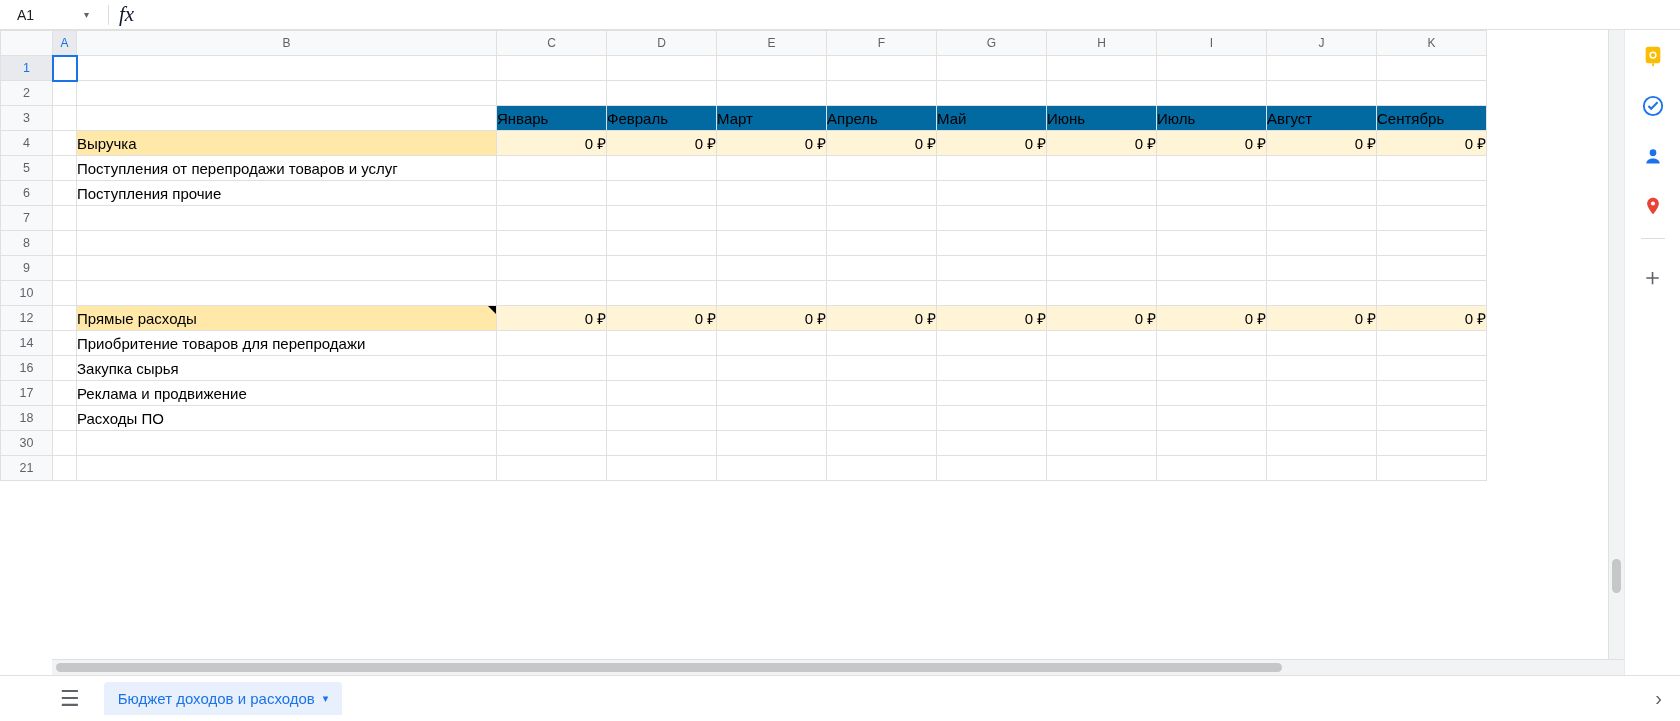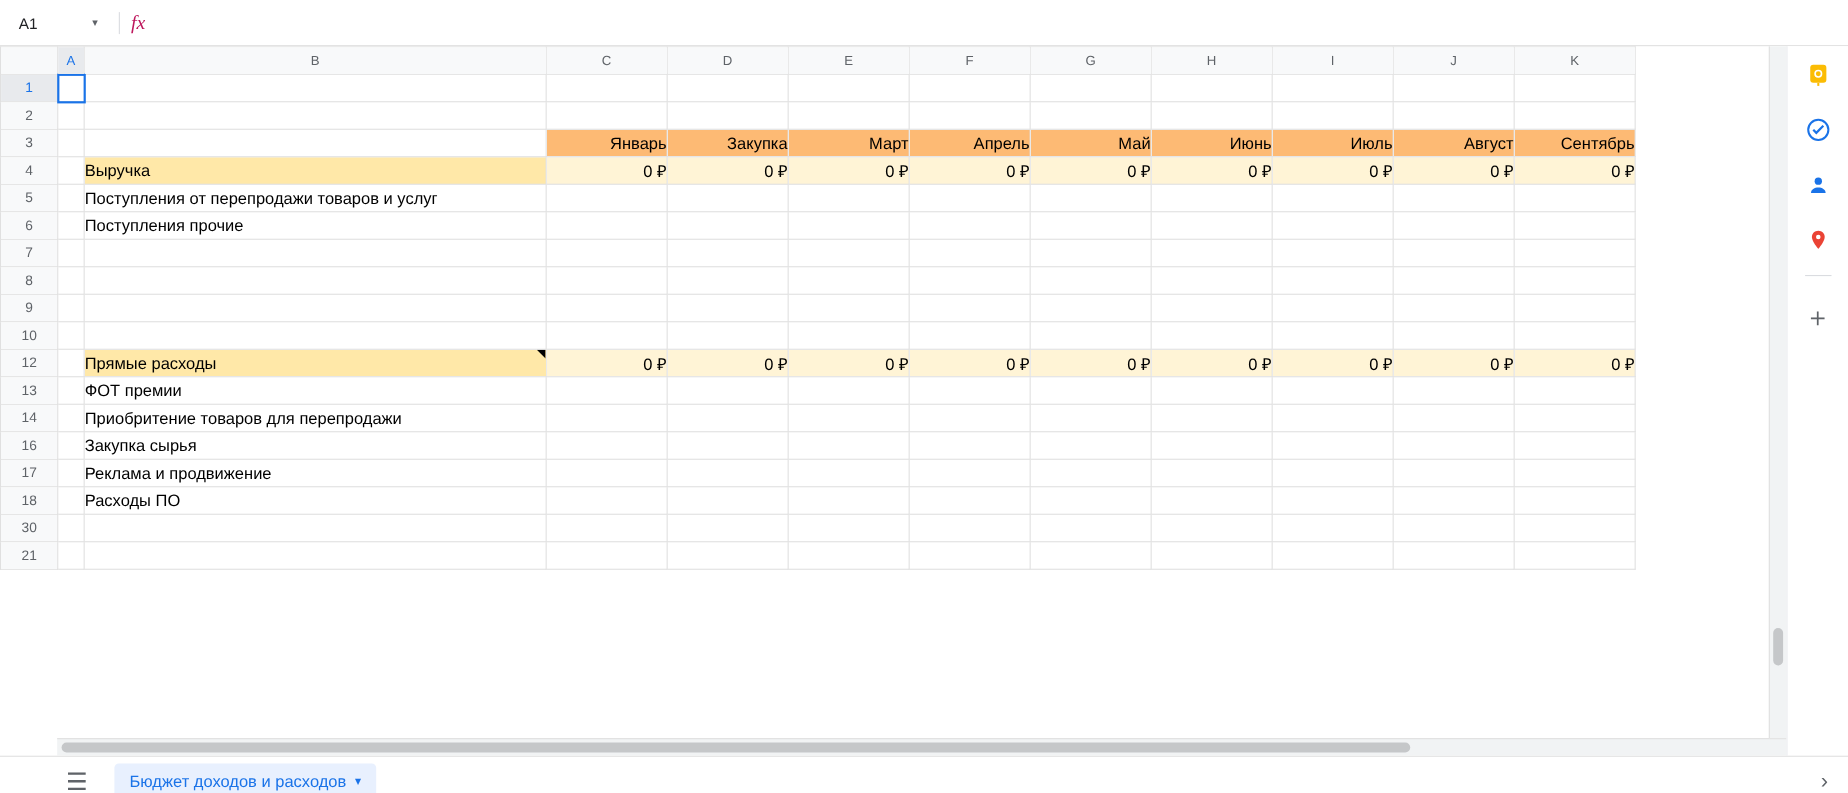--- a/index.html
+++ b/index.html
@@ -9,21 +9,21 @@
   background: #fff;
   color: #202124;
   overflow: hidden;
   width: 1680px;
   height: 721px;
   position: relative;
 }
 
 
 .namebox-bar {
-  height: 42px;
+  height: 30px;
   display: flex;
   align-items: center;
   border-bottom: 1px solid #e0e0e0;
   padding-left: 8px;
   background: #fff;
 }
 .name-box {
   width: 90px;
   height: 24px;
   border: 1px solid transparent;
@@ -41,22 +41,22 @@
 }
 .name-box-divider {
   width: 1px;
   height: 20px;
   background: #dadce0;
   margin: 0 10px;
 }
 .fx-label {
   font-style: italic;
   font-family: Georgia, serif;
-  color: #be185d;
-  font-size: 18px;
+  color: #0f172a;
+  font-size: 21px;
   padding-right: 8px;
 }
 .fx-input {
   border: none;
   outline: none;
   font-size: 14px;
   color: #202124;
   width: 400px;
   background: transparent;
 }
@@ -164,22 +164,22 @@
   z-index: 1;
 }
 
 
 .col-A { width: 24px; min-width: 24px; }
 .col-B { width: 420px; min-width: 420px; }
 .col-month { width: 110px; min-width: 110px; }
 
 
 .pink-hdr {
-  background: #fdba74;
-  text-align: right;
+  background: #0369a1;
+  text-align: left;
   font-size: 16px;
   color: #000;
 }
 .yellow-row {
   background: #ffe8a8;
   font-weight: bold;
   font-size: 16px;
 }
 .yellow-row.num, .yellow-num {
   background: #fff4d6;
@@ -342,21 +342,21 @@
               <td class="cell col-month"></td>
               <td class="cell col-month"></td>
               <td class="cell col-month"></td>
               <td class="cell col-month"></td>
             </tr>
             <tr>
               <th class="rowhdr">3</th>
               <td class="cell col-A"></td>
               <td class="cell col-B"></td>
               <td class="cell col-month pink-hdr">Январь</td>
-              <td class="cell col-month pink-hdr">Закупка</td>
+              <td class="cell col-month pink-hdr">Февраль</td>
               <td class="cell col-month pink-hdr">Март</td>
               <td class="cell col-month pink-hdr">Апрель</td>
               <td class="cell col-month pink-hdr">Май</td>
               <td class="cell col-month pink-hdr">Июнь</td>
               <td class="cell col-month pink-hdr">Июль</td>
               <td class="cell col-month pink-hdr">Август</td>
               <td class="cell col-month pink-hdr">Сентябрь</td>
             </tr>
             <tr>
               <th class="rowhdr">4</th>
@@ -462,34 +462,20 @@
               <td class="cell col-B yellow-row txt triangle-note">Прямые расходы</td>
               <td class="cell col-month yellow-num">0 ₽</td>
               <td class="cell col-month yellow-num">0 ₽</td>
               <td class="cell col-month yellow-num">0 ₽</td>
               <td class="cell col-month yellow-num">0 ₽</td>
               <td class="cell col-month yellow-num">0 ₽</td>
               <td class="cell col-month yellow-num">0 ₽</td>
               <td class="cell col-month yellow-num">0 ₽</td>
               <td class="cell col-month yellow-num">0 ₽</td>
               <td class="cell col-month yellow-num">0 ₽</td>
-            </tr>
-            <tr>
-              <th class="rowhdr">13</th>
-              <td class="cell col-A"></td>
-              <td class="cell col-B txt">ФОТ премии</td>
-              <td class="cell col-month"></td>
-              <td class="cell col-month"></td>
-              <td class="cell col-month"></td>
-              <td class="cell col-month"></td>
-              <td class="cell col-month"></td>
-              <td class="cell col-month"></td>
-              <td class="cell col-month"></td>
-              <td class="cell col-month"></td>
-              <td class="cell col-month"></td>
             </tr>
             <tr>
               <th class="rowhdr">14</th>
               <td class="cell col-A"></td>
               <td class="cell col-B txt">Приобритение товаров для перепродажи</td>
               <td class="cell col-month"></td>
               <td class="cell col-month"></td>
               <td class="cell col-month"></td>
               <td class="cell col-month"></td>
               <td class="cell col-month"></td>

